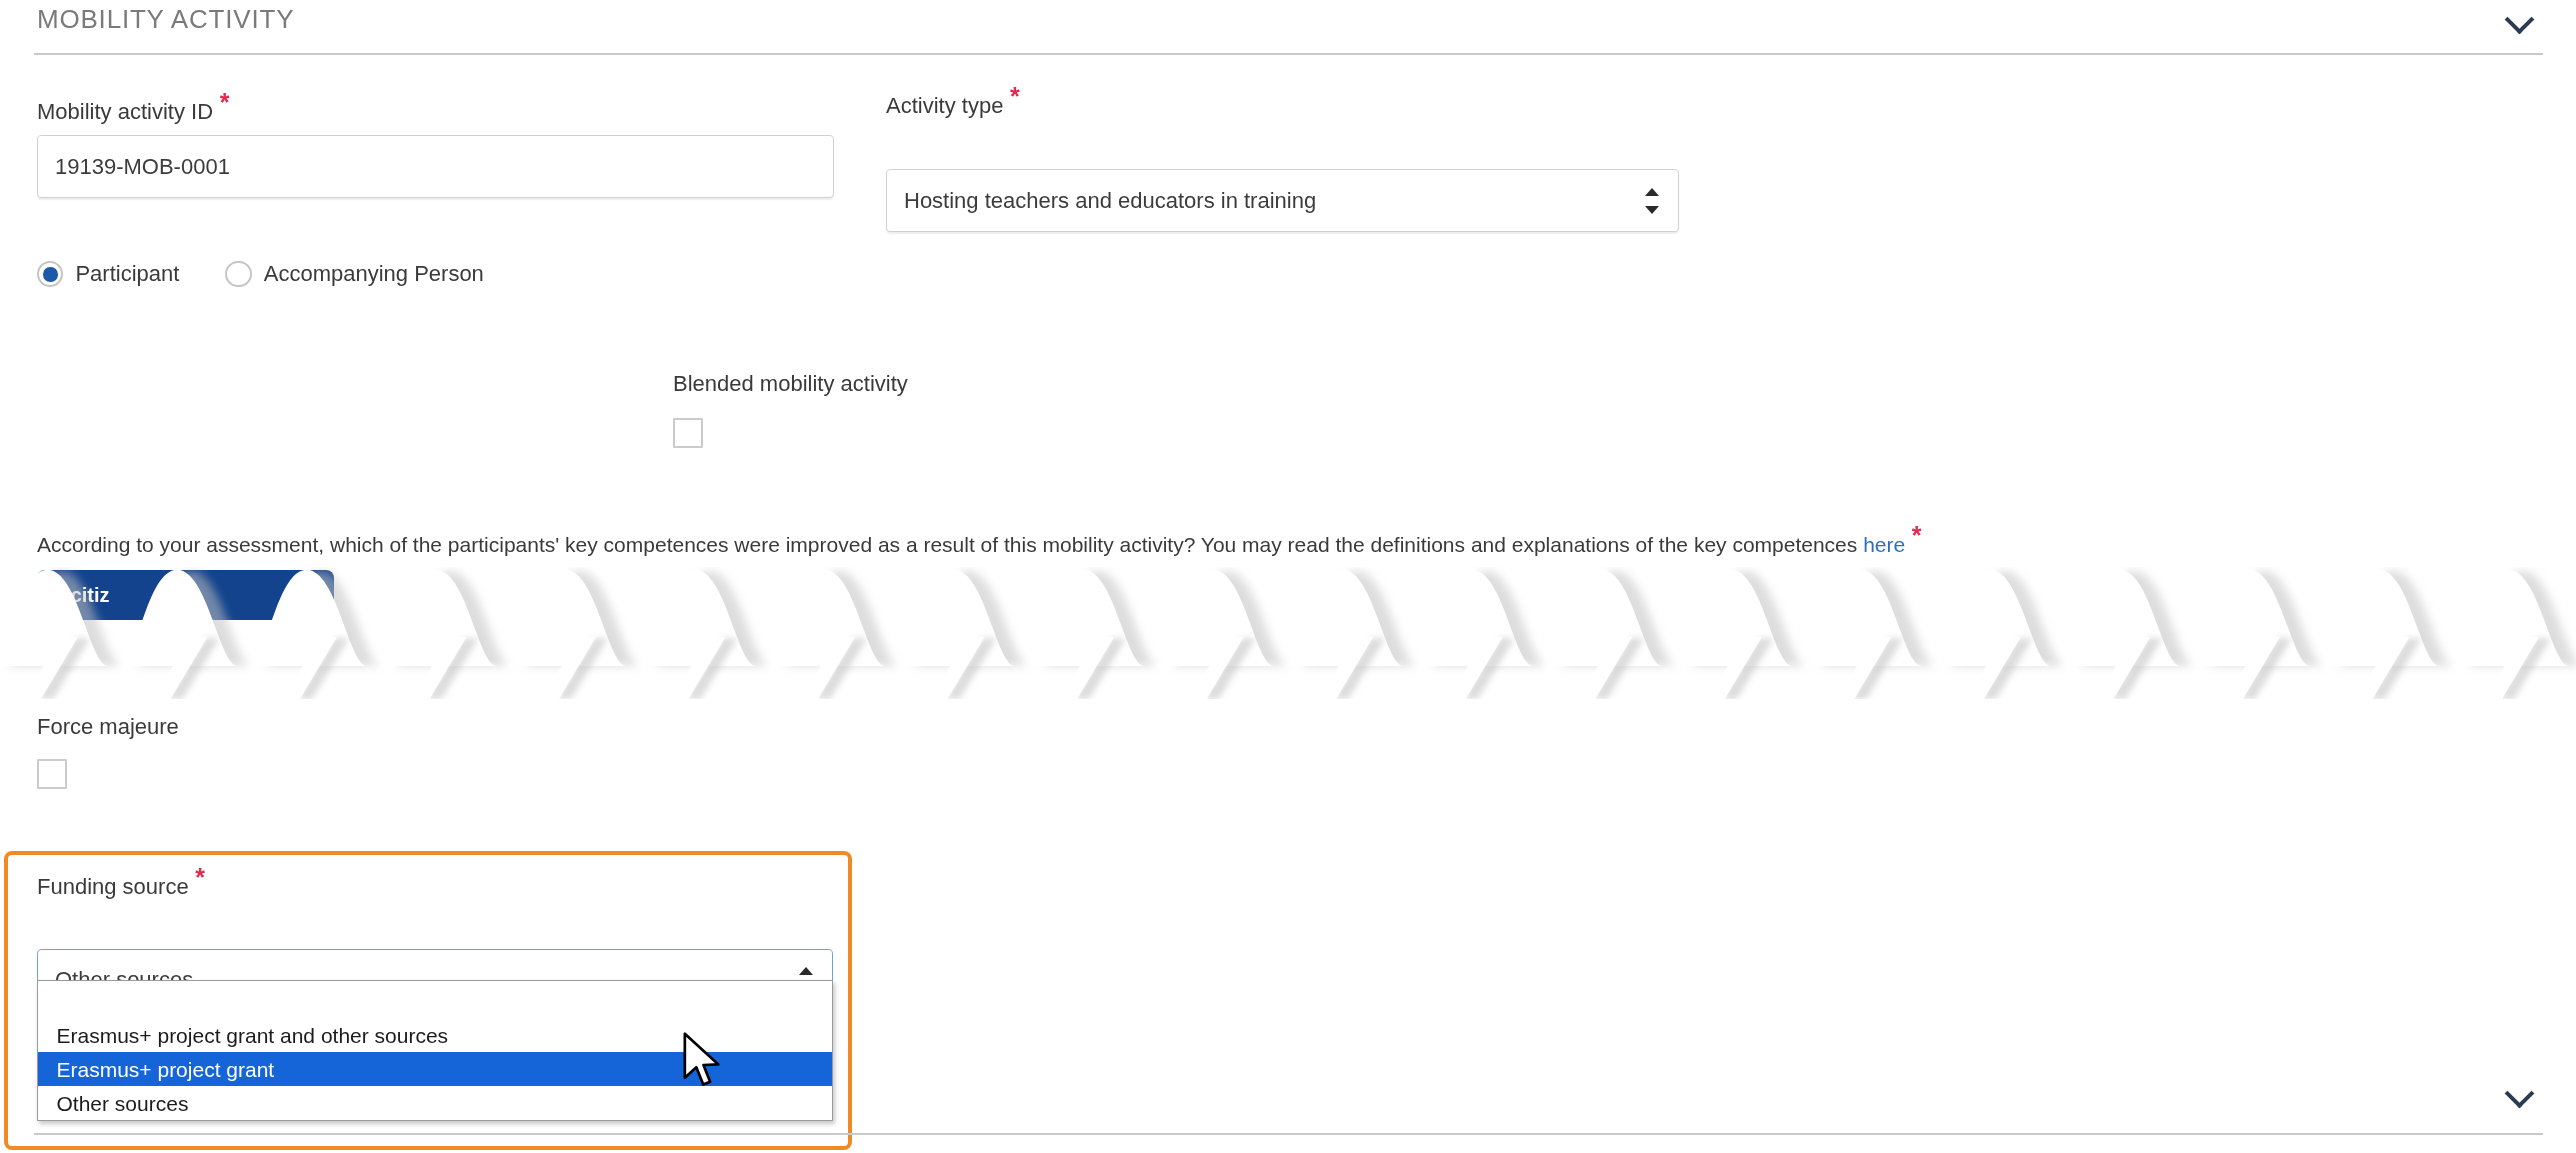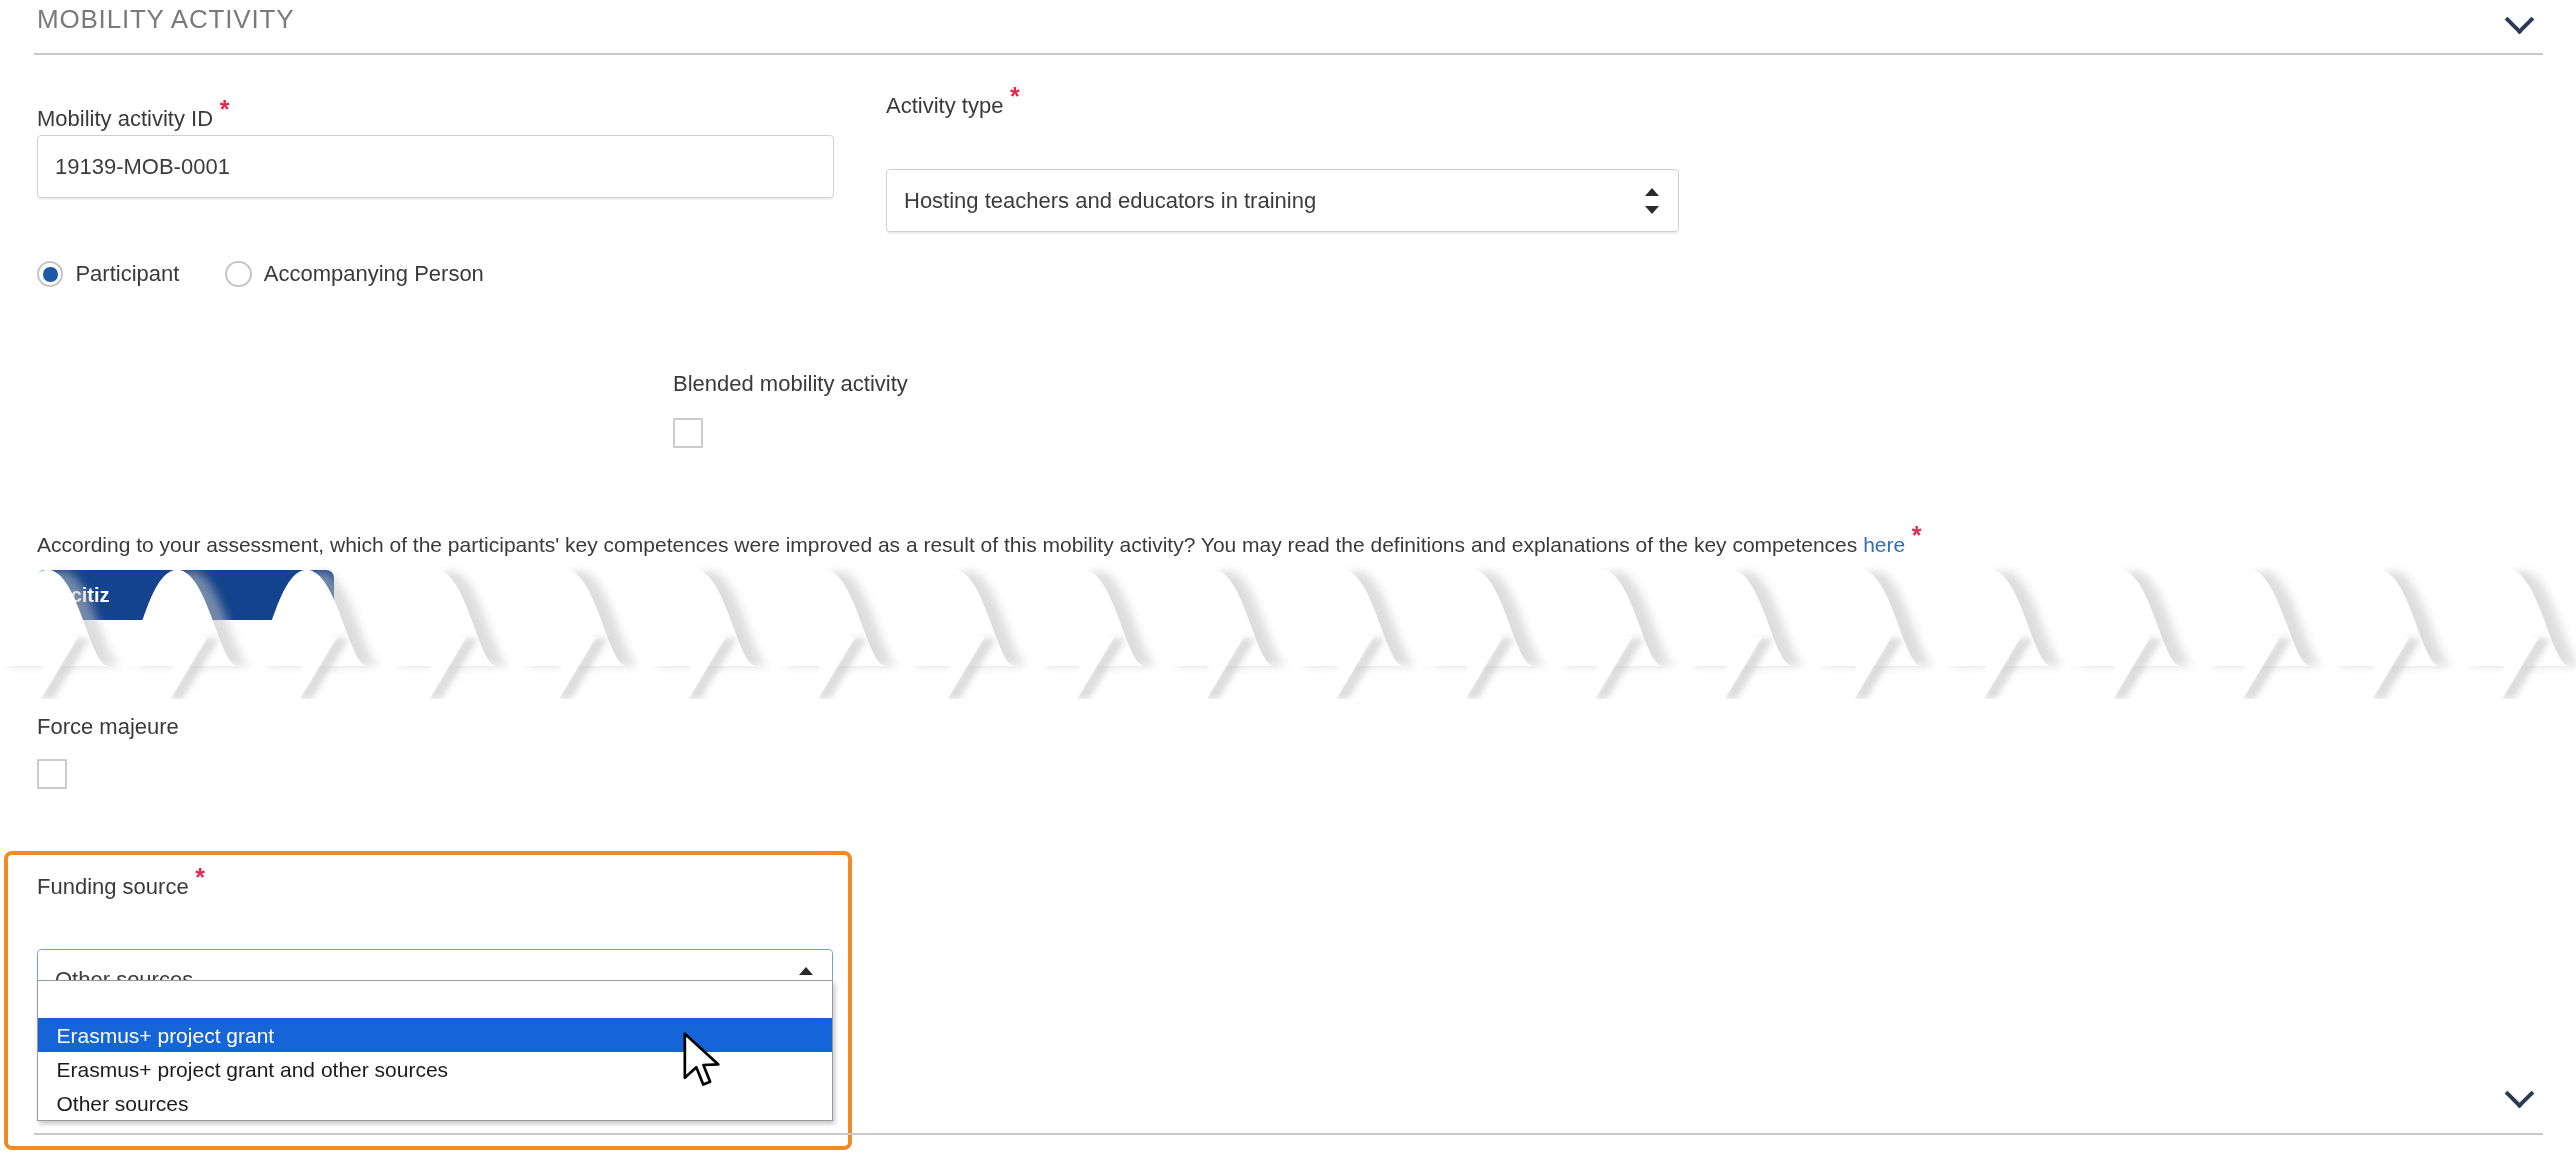--- a/index.html
+++ b/index.html
@@ -268,21 +268,21 @@
 <body>
 
 <div class="page">
 
   <div class="section-header">
     <div class="section-title">MOBILITY ACTIVITY</div>
     <span class="chev"></span>
   </div>
   <div class="hrule top"></div>
 
-  <div class="field-label" style="left:37px; top:106px;">
+  <div class="field-label" style="left:37px; top:99px;">
     <span>Mobility activity ID</span><span class="req">*</span>
   </div>
   <div class="txtbox" style="left:37px; top:135px; width:797px; height:63px;">
     <span>19139-MOB-0001</span>
   </div>
 
   <div class="field-label" style="left:886px; top:93px;">
     <span>Activity type</span><span class="req">*</span>
   </div>
   <div class="selbox" style="left:886px; top:135px; width:793px; height:63px;">
@@ -445,22 +445,22 @@
   <div class="field-label" style="left:37px; top:874px;">
     <span>Funding source</span><span class="req">*</span>
   </div>
   <div class="selbox focused" style="left:37px; top:915px; width:796px; height:62px;">
     <span>Other sources</span>
     <span class="updown"></span>
   </div>
 
   <div class="dropdown" style="left:37px; top:980px; width:796px;">
     <div class="dd-opt blank"></div>
+    <div class="dd-opt">Erasmus+ project grant and other sources</div>
     <div class="dd-opt sel">Erasmus+ project grant</div>
-    <div class="dd-opt">Erasmus+ project grant and other sources</div>
     <div class="dd-opt">Other sources</div>
   </div>
 
   <div class="section-header" style="top:1074px; height:46px; justify-content:flex-end;">
     <span class="chev"></span>
   </div>
   <div class="hrule bottom"></div>
 
   <svg class="cursor" style="left:681px; top:1031px;" width="46" height="63" viewBox="0 0 24 32">
     <path d="M2,1 L2,24 L8,18.5 L11.6,27.5 L15.2,26 L11.7,17.3 L19.5,17 Z" fill="#ffffff" stroke="#000000" stroke-width="1.4" stroke-linejoin="round"></path>

